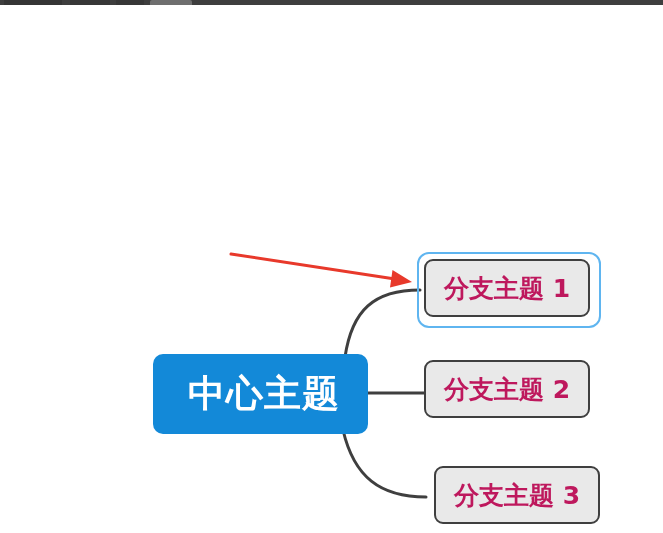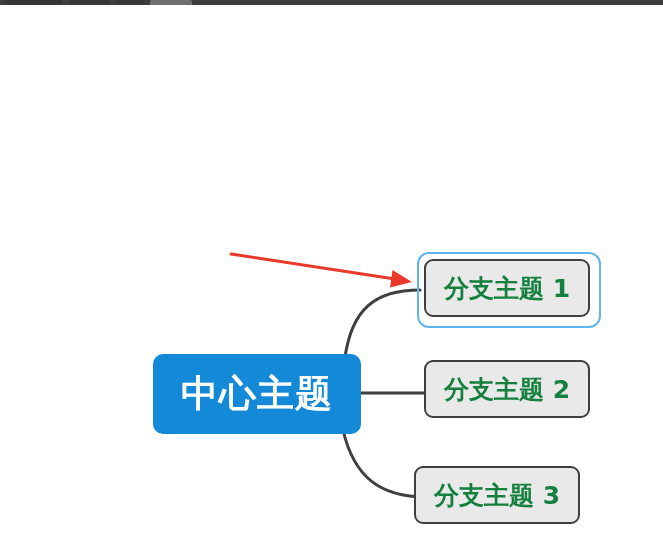--- a/index.html
+++ b/index.html
@@ -19,31 +19,32 @@
   
   .canvas{position:absolute;left:0;top:5px;width:663px;height:528px;background:#ffffff;}
   svg.wires{position:absolute;left:0;top:-5px;width:663px;height:533px;pointer-events:none;}
 
   .central-node{
     position:absolute;left:153px;top:349px;width:208px;height:80px;
     background:#1389d8;border-radius:10px;
     display:flex;align-items:center;justify-content:center;
     color:#ffffff;font-weight:bold;font-size:37px;letter-spacing:1px;
     cursor:pointer;
+    padding-left:7px;
   }
   .branch-node{
     position:absolute;width:166px;height:58px;
     background:#e9e9e9;border:2.5px solid #3f3f3f;border-radius:9px;
     display:flex;align-items:center;justify-content:center;
-    color:#15803d;font-weight:bold;font-size:25px;
+    color:#be185d;font-weight:bold;font-size:25px;
     box-sizing:border-box;cursor:pointer;white-space:nowrap;
   }
   .b1{left:424px;top:254px;}
   .b2{left:424px;top:355px;}
-  .b3{left:414px;top:461px;}
+  .b3{left:434px;top:461px;}
   .selection-ring{
     position:absolute;left:417px;top:247px;width:180px;height:72px;
     border:2px solid #5fb5f0;border-radius:12px;
     pointer-events:none;
   }
 </style>
 </head>
 <body>
 
 <div class="top-edge">

